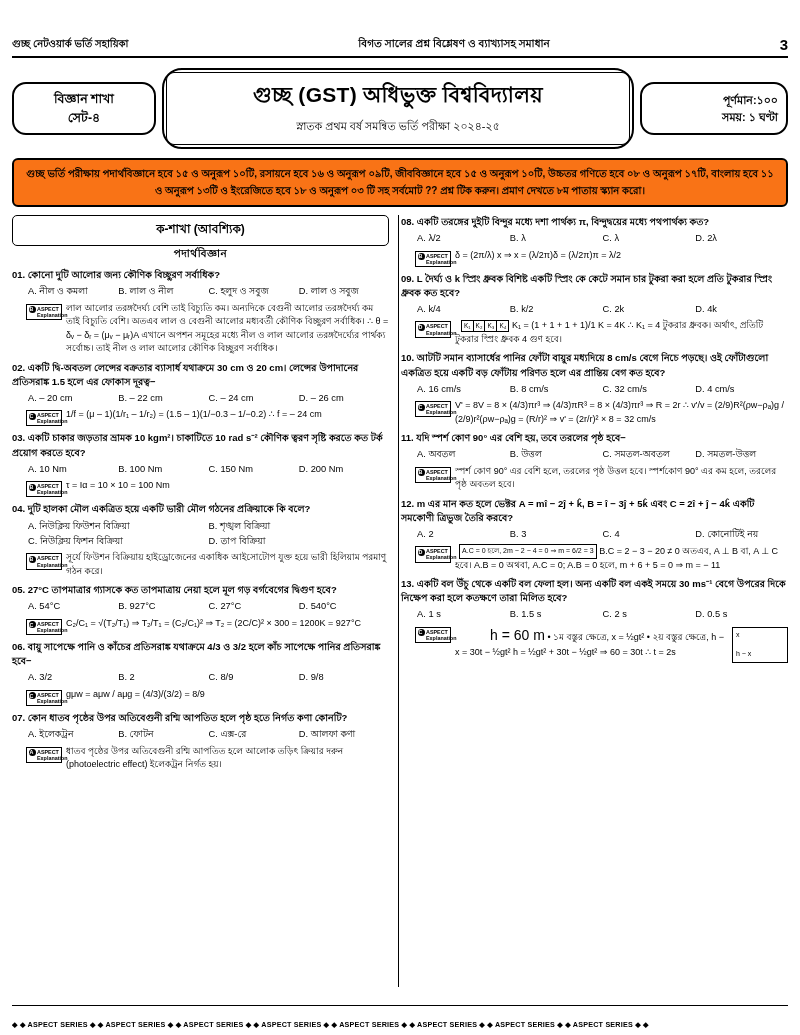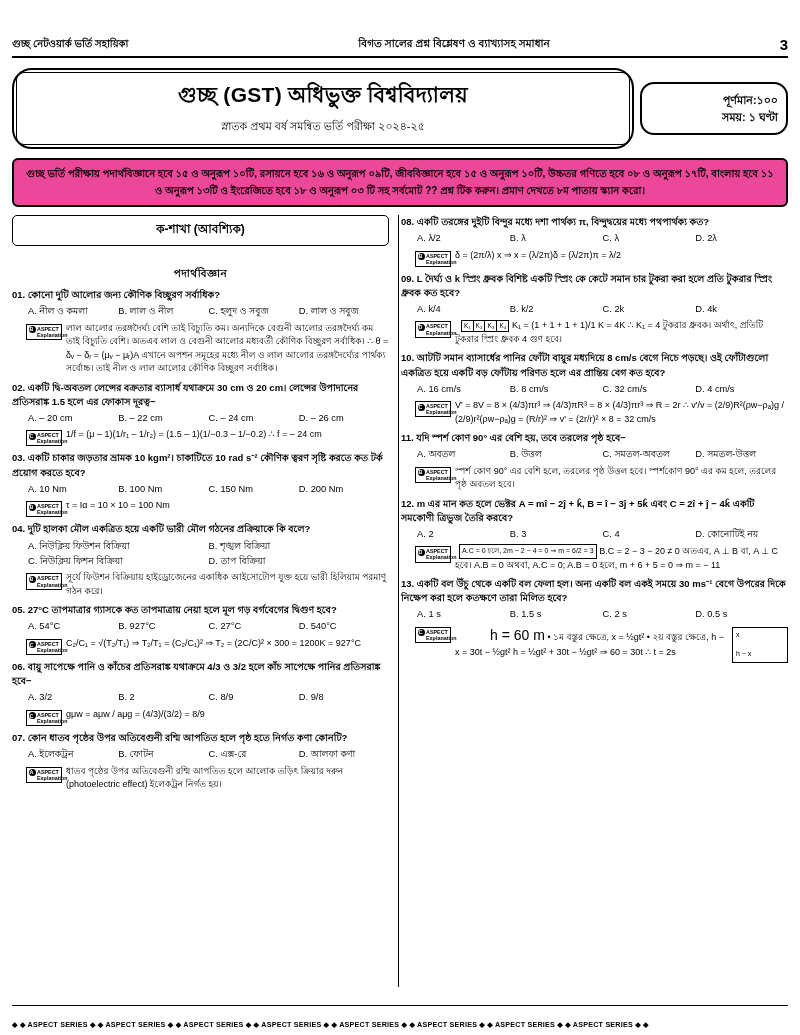--- a/index.html
+++ b/index.html
@@ -56,21 +56,21 @@
   
   .notice{
     margin-top:9px;
     border:2px solid #000;
     border-radius:6px;
     padding:5px 8px 6px 8px;
     text-align:center;
     font-size:10px;
     font-weight:bold;
     line-height:1.7;
-    background:#ec4899;
+    background:#f97316;
   }
   
   .body{
     margin-top:8px;
     display:flex;
     gap:2px;
     height:772px;
   }
   .col{
     width:50%;
@@ -82,21 +82,21 @@
     border-radius:5px;
     text-align:center;
     font-weight:bold;
     font-size:12px;
     padding:4px 0 5px 0;
   }
   .sub-head{
     text-align:center;
     font-weight:bold;
     font-size:10.5px;
-    margin:20px 0 5px 0;
+    margin:0 0 5px 0;
     letter-spacing:.5px;
   }
   .q{
     margin-bottom:5px;
     line-height:1.45;
   }
   .q-text{font-weight:bold;font-size:9.5px;}
   .opts{
     display:flex;
     margin:3px 0 2px 16px;
@@ -187,20 +187,24 @@
 
 <div class="page">
 
   <div class="runhead">
     <div class="left">গুচ্ছ নেটওয়ার্ক ভর্তি সহায়িকা</div>
     <div class="center">বিগত  সালের প্রশ্ন বিশ্লেষণ ও ব্যাখ্যাসহ সমাধান</div>
     <div class="right">3</div>
   </div>
 
   <div class="masthead">
+    <div class="mast-box mast-left">
+      <div>বিজ্ঞান শাখা</div>
+      <div>সেট-৪</div>
+    </div>
     <div class="mast-center">
       <div class="mast-center-inner">
         <div class="mast-title">গুচ্ছ (GST) অধিভুক্ত বিশ্ববিদ্যালয়</div>
         <div class="mast-sub">স্নাতক প্রথম বর্ষ সমন্বিত ভর্তি পরীক্ষা ২০২৪-২৫</div>
       </div>
     </div>
     <div class="mast-box mast-right">
       <div>পূর্ণমান:১০০</div>
       <div>সময়: ১ ঘণ্টা</div>
     </div>

